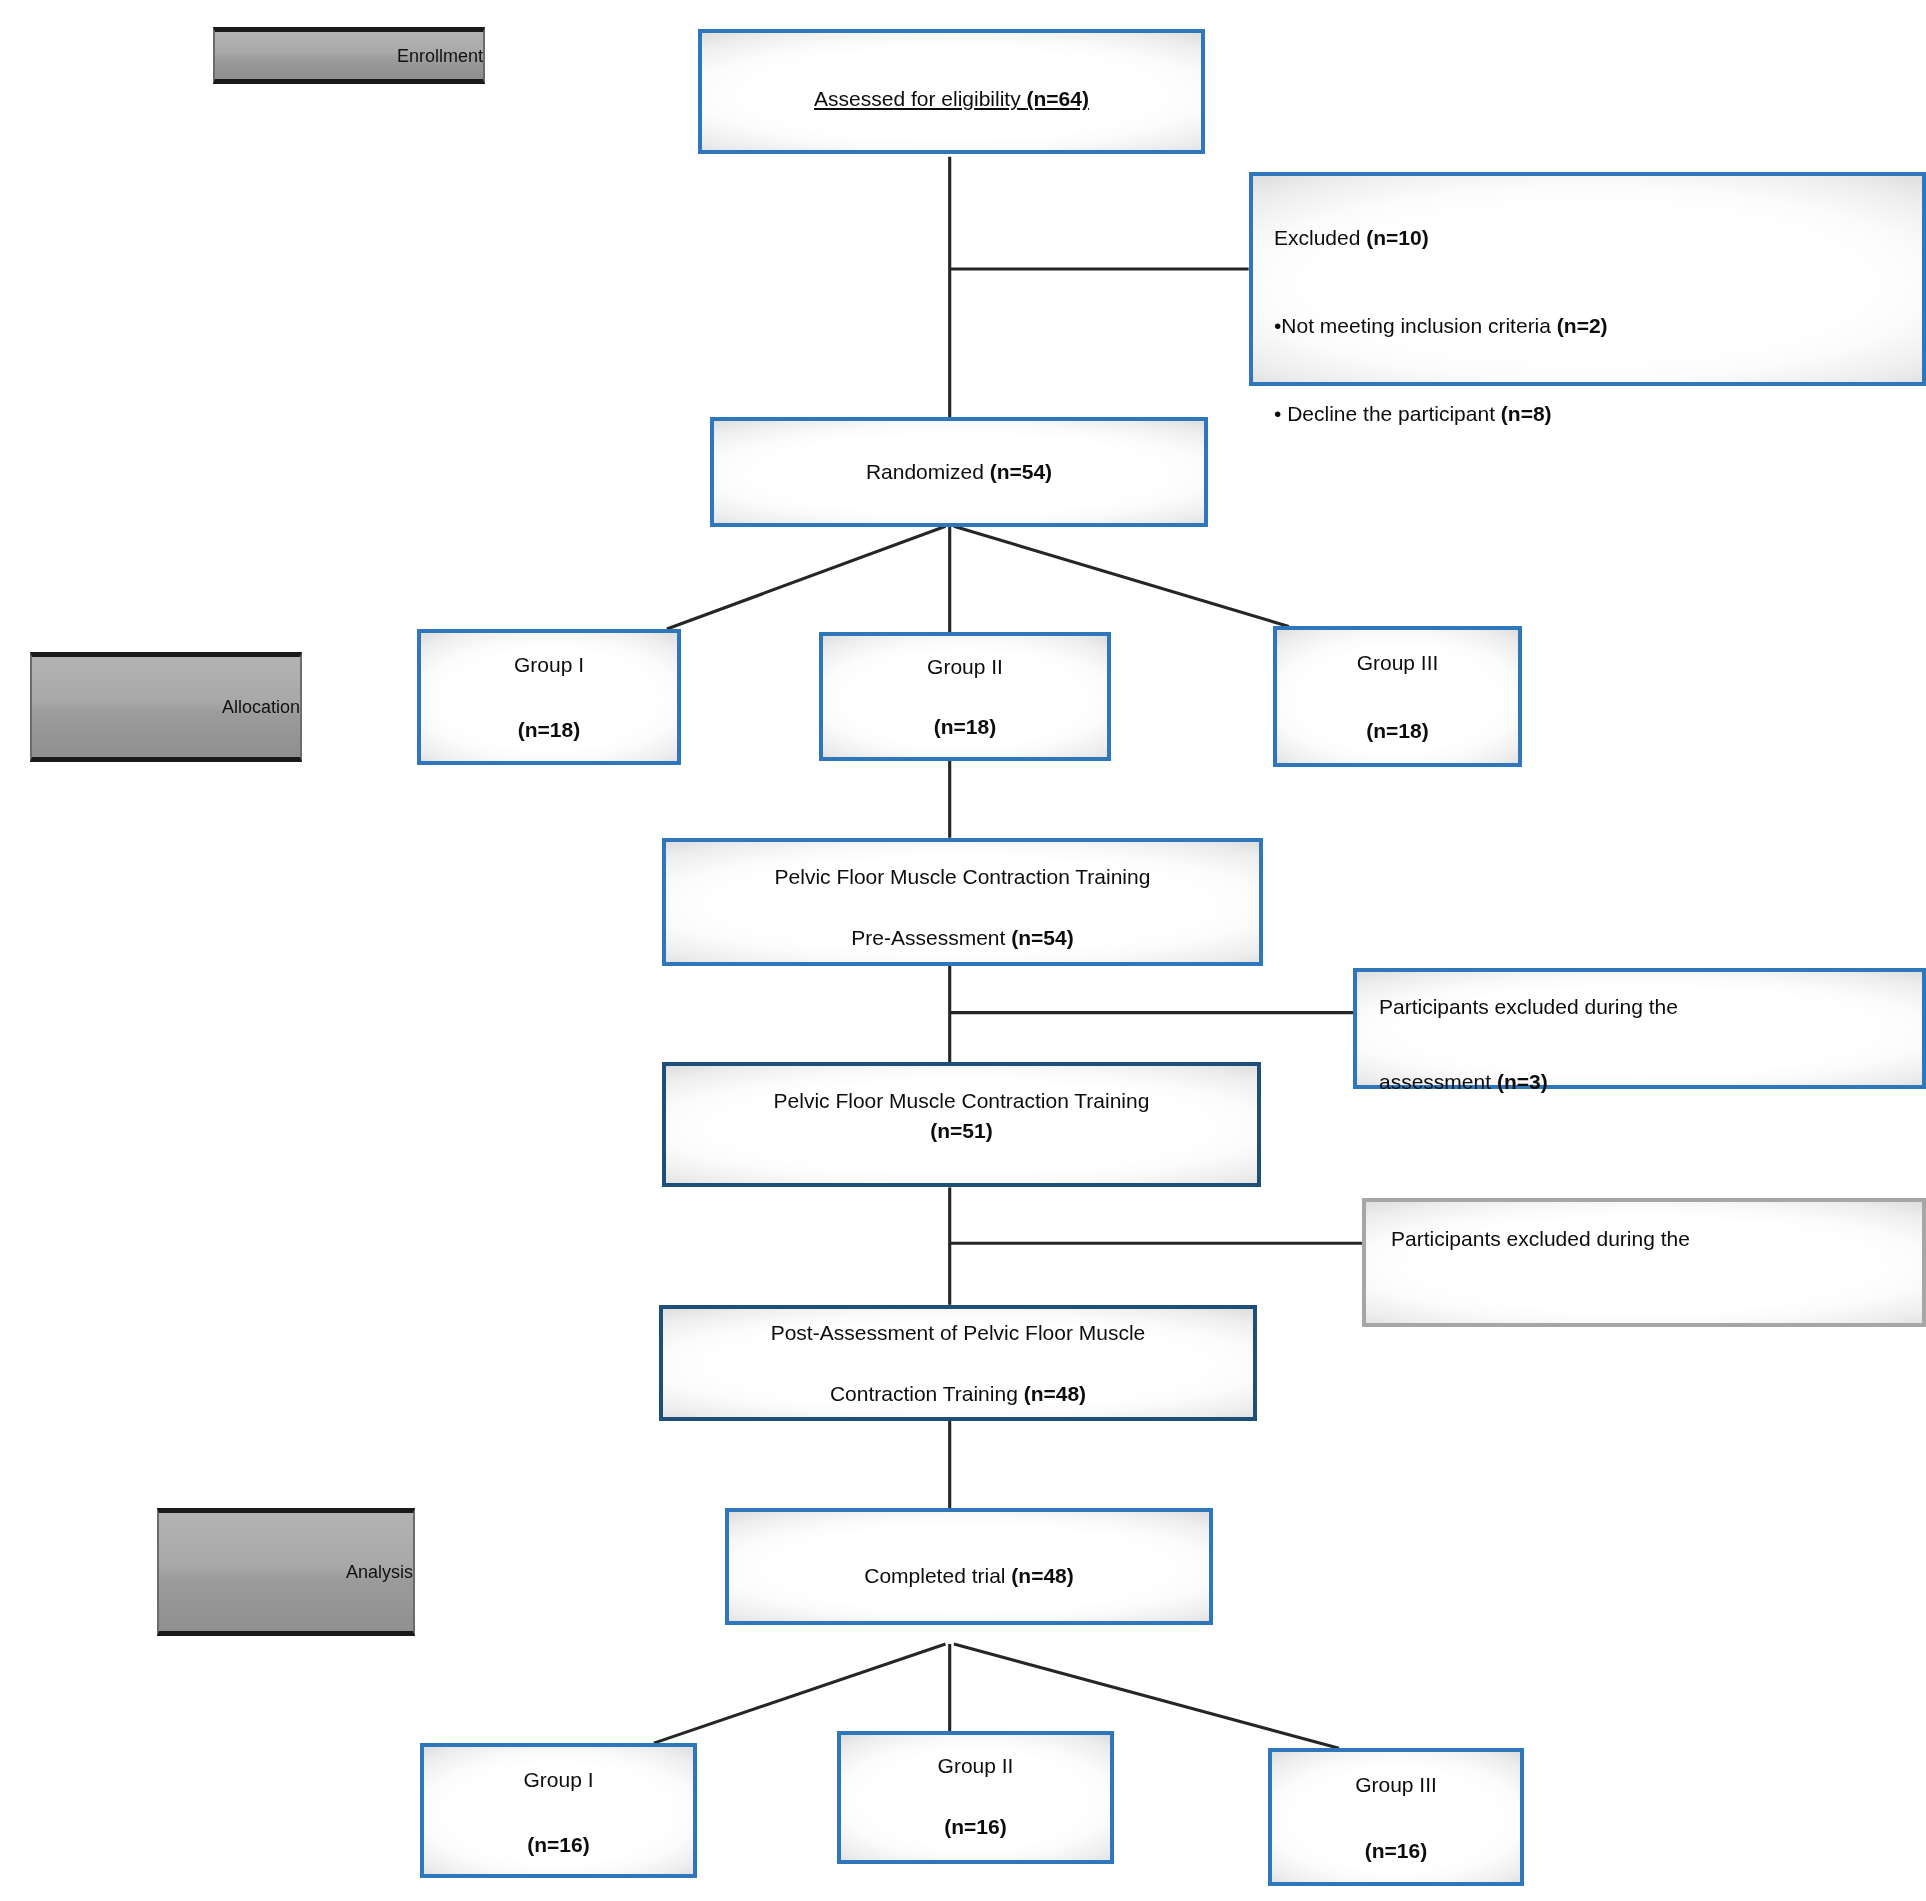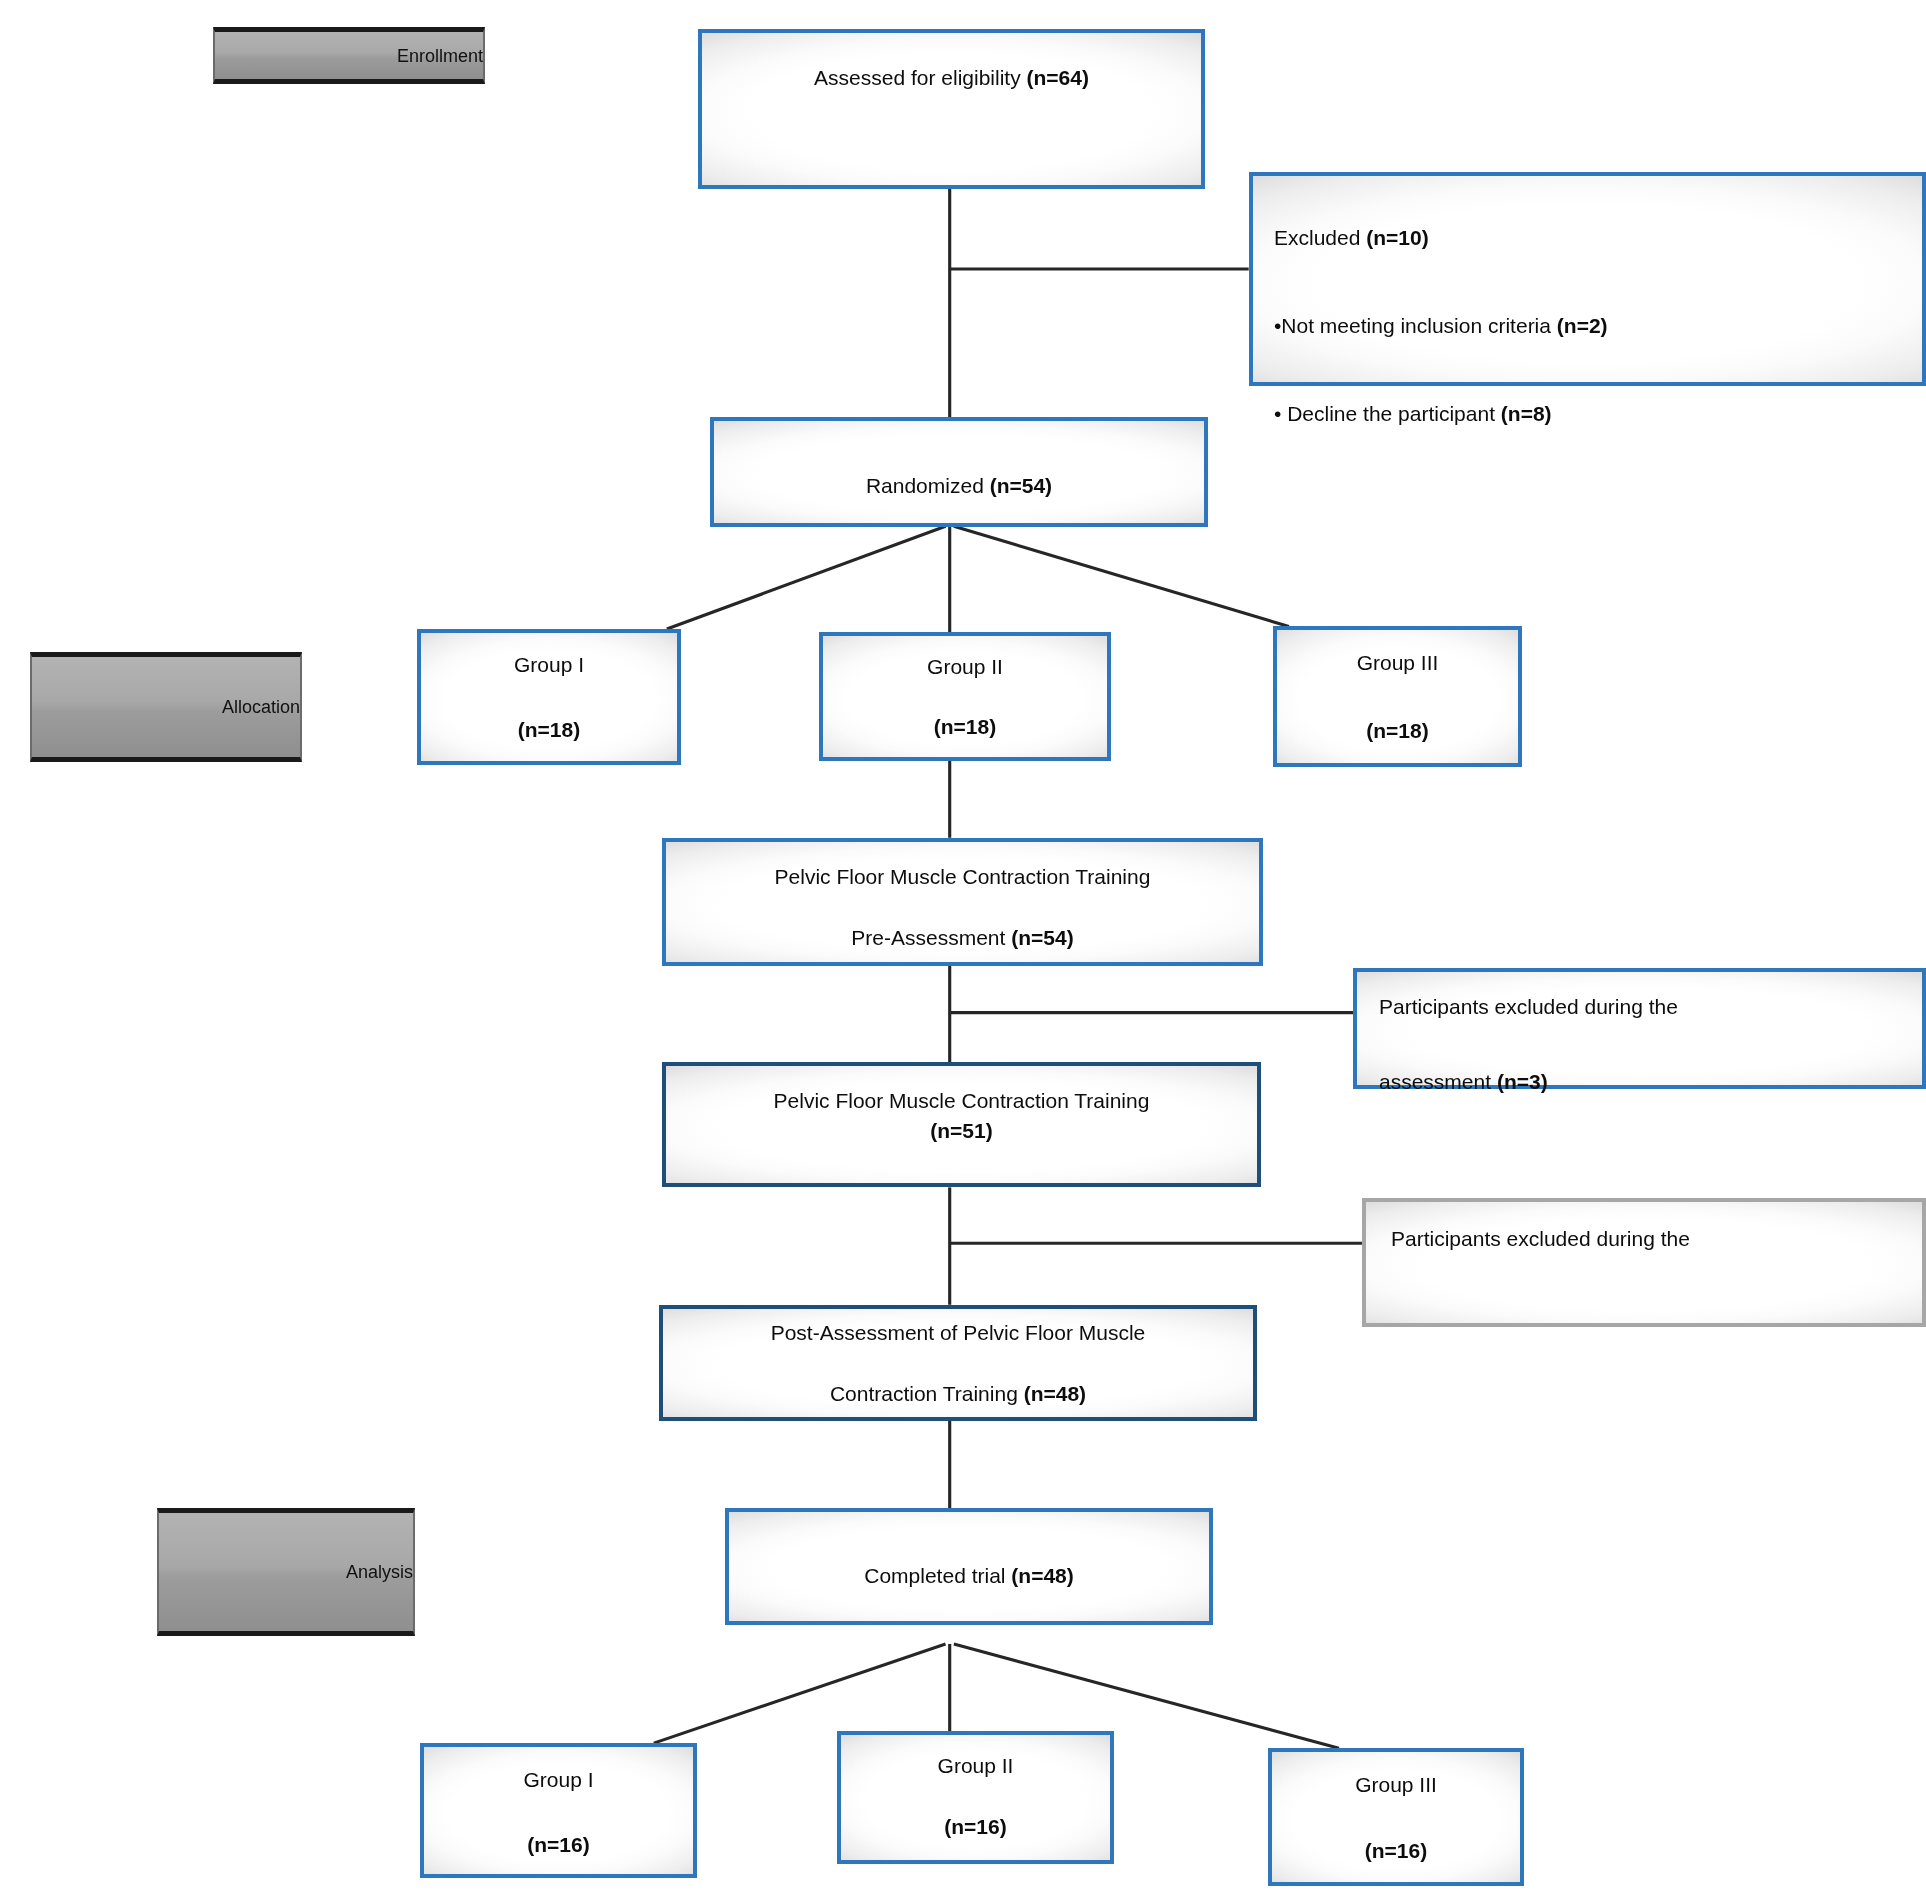--- a/index.html
+++ b/index.html
@@ -113,39 +113,39 @@
   </div>
 
   <div class="stage" style="left:30px; top:652px; width:272px; height:110px;">
     <span class="lbl">Allocation</span>
   </div>
 
   <div class="stage" style="left:157px; top:1508px; width:258px; height:128px;">
     <span class="lbl">Analysis</span>
   </div>
 
-  <div class="node" style="left:698px; top:29px; width:507px; height:160px; ">
+  <div class="node" style="left:698px; top:29px; width:507px; height:125px; padding-top:21px;text-decoration:underline;">
     <div class="txt">
       <span>Assessed for eligibility </span><b>(n=64)</b>
     </div>
   </div>
 
   <div class="node leftalign" style="left:1249px; top:172px; width:677px; height:214px; padding:16.7px 0 0 21px;">
     <div class="txt" style="margin-bottom:27px;">
       <span>Excluded </span><b>(n=10)</b>
     </div>
     <div class="txt" style="margin-bottom:27px;">
       <span>•Not meeting inclusion criteria </span><b>(n=2)</b>
     </div>
     <div class="txt">
       <span>•  Decline the participant </span><b>(n=8)</b>
     </div>
   </div>
 
-  <div class="node" style="left:710px; top:417px; width:498px; height:110px; padding-top:20px;">
+  <div class="node" style="left:710px; top:417px; width:498px; height:110px; padding-top:6px;">
     <div class="txt">
       <span>Randomized </span><b>(n=54)</b>
     </div>
   </div>
 
   <div class="node" style="left:417px; top:629px; width:264px; height:136px; padding-top:16.7px; justify-content:space-between;">
     <div class="txt">Group I</div>
     <div class="txt" style="margin-bottom:15.7px;"><b>(n=18)</b></div>
   </div>
 

